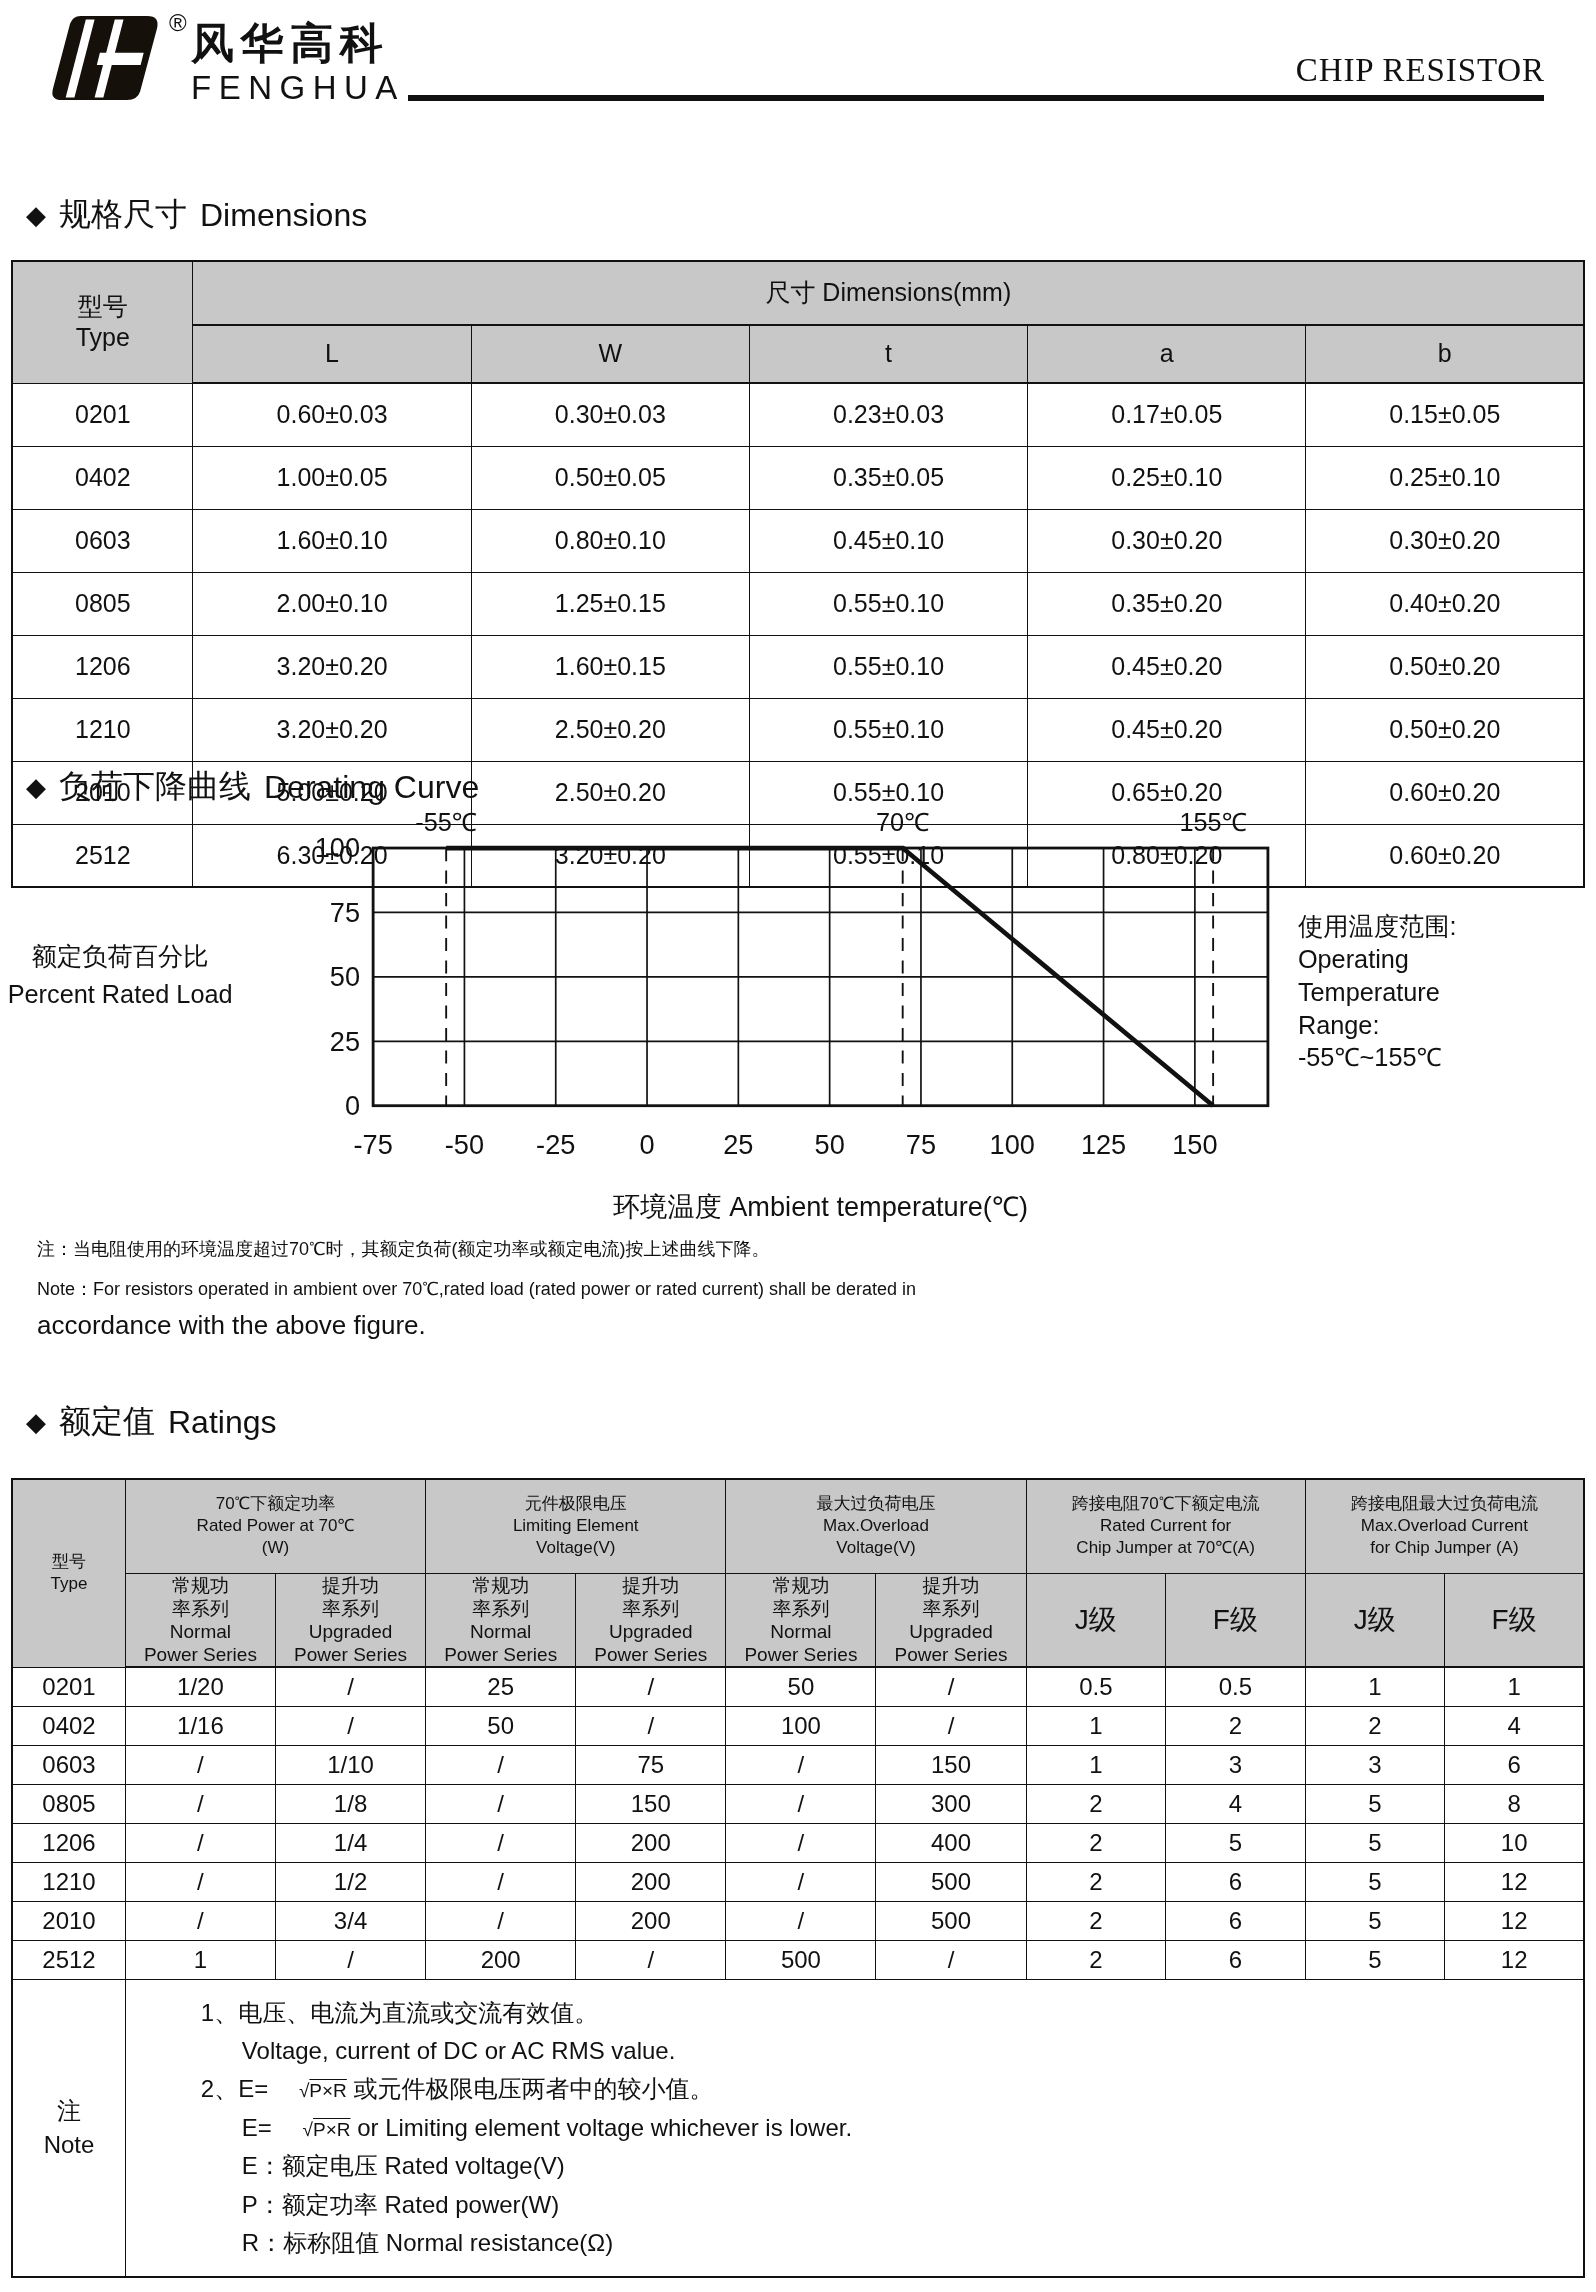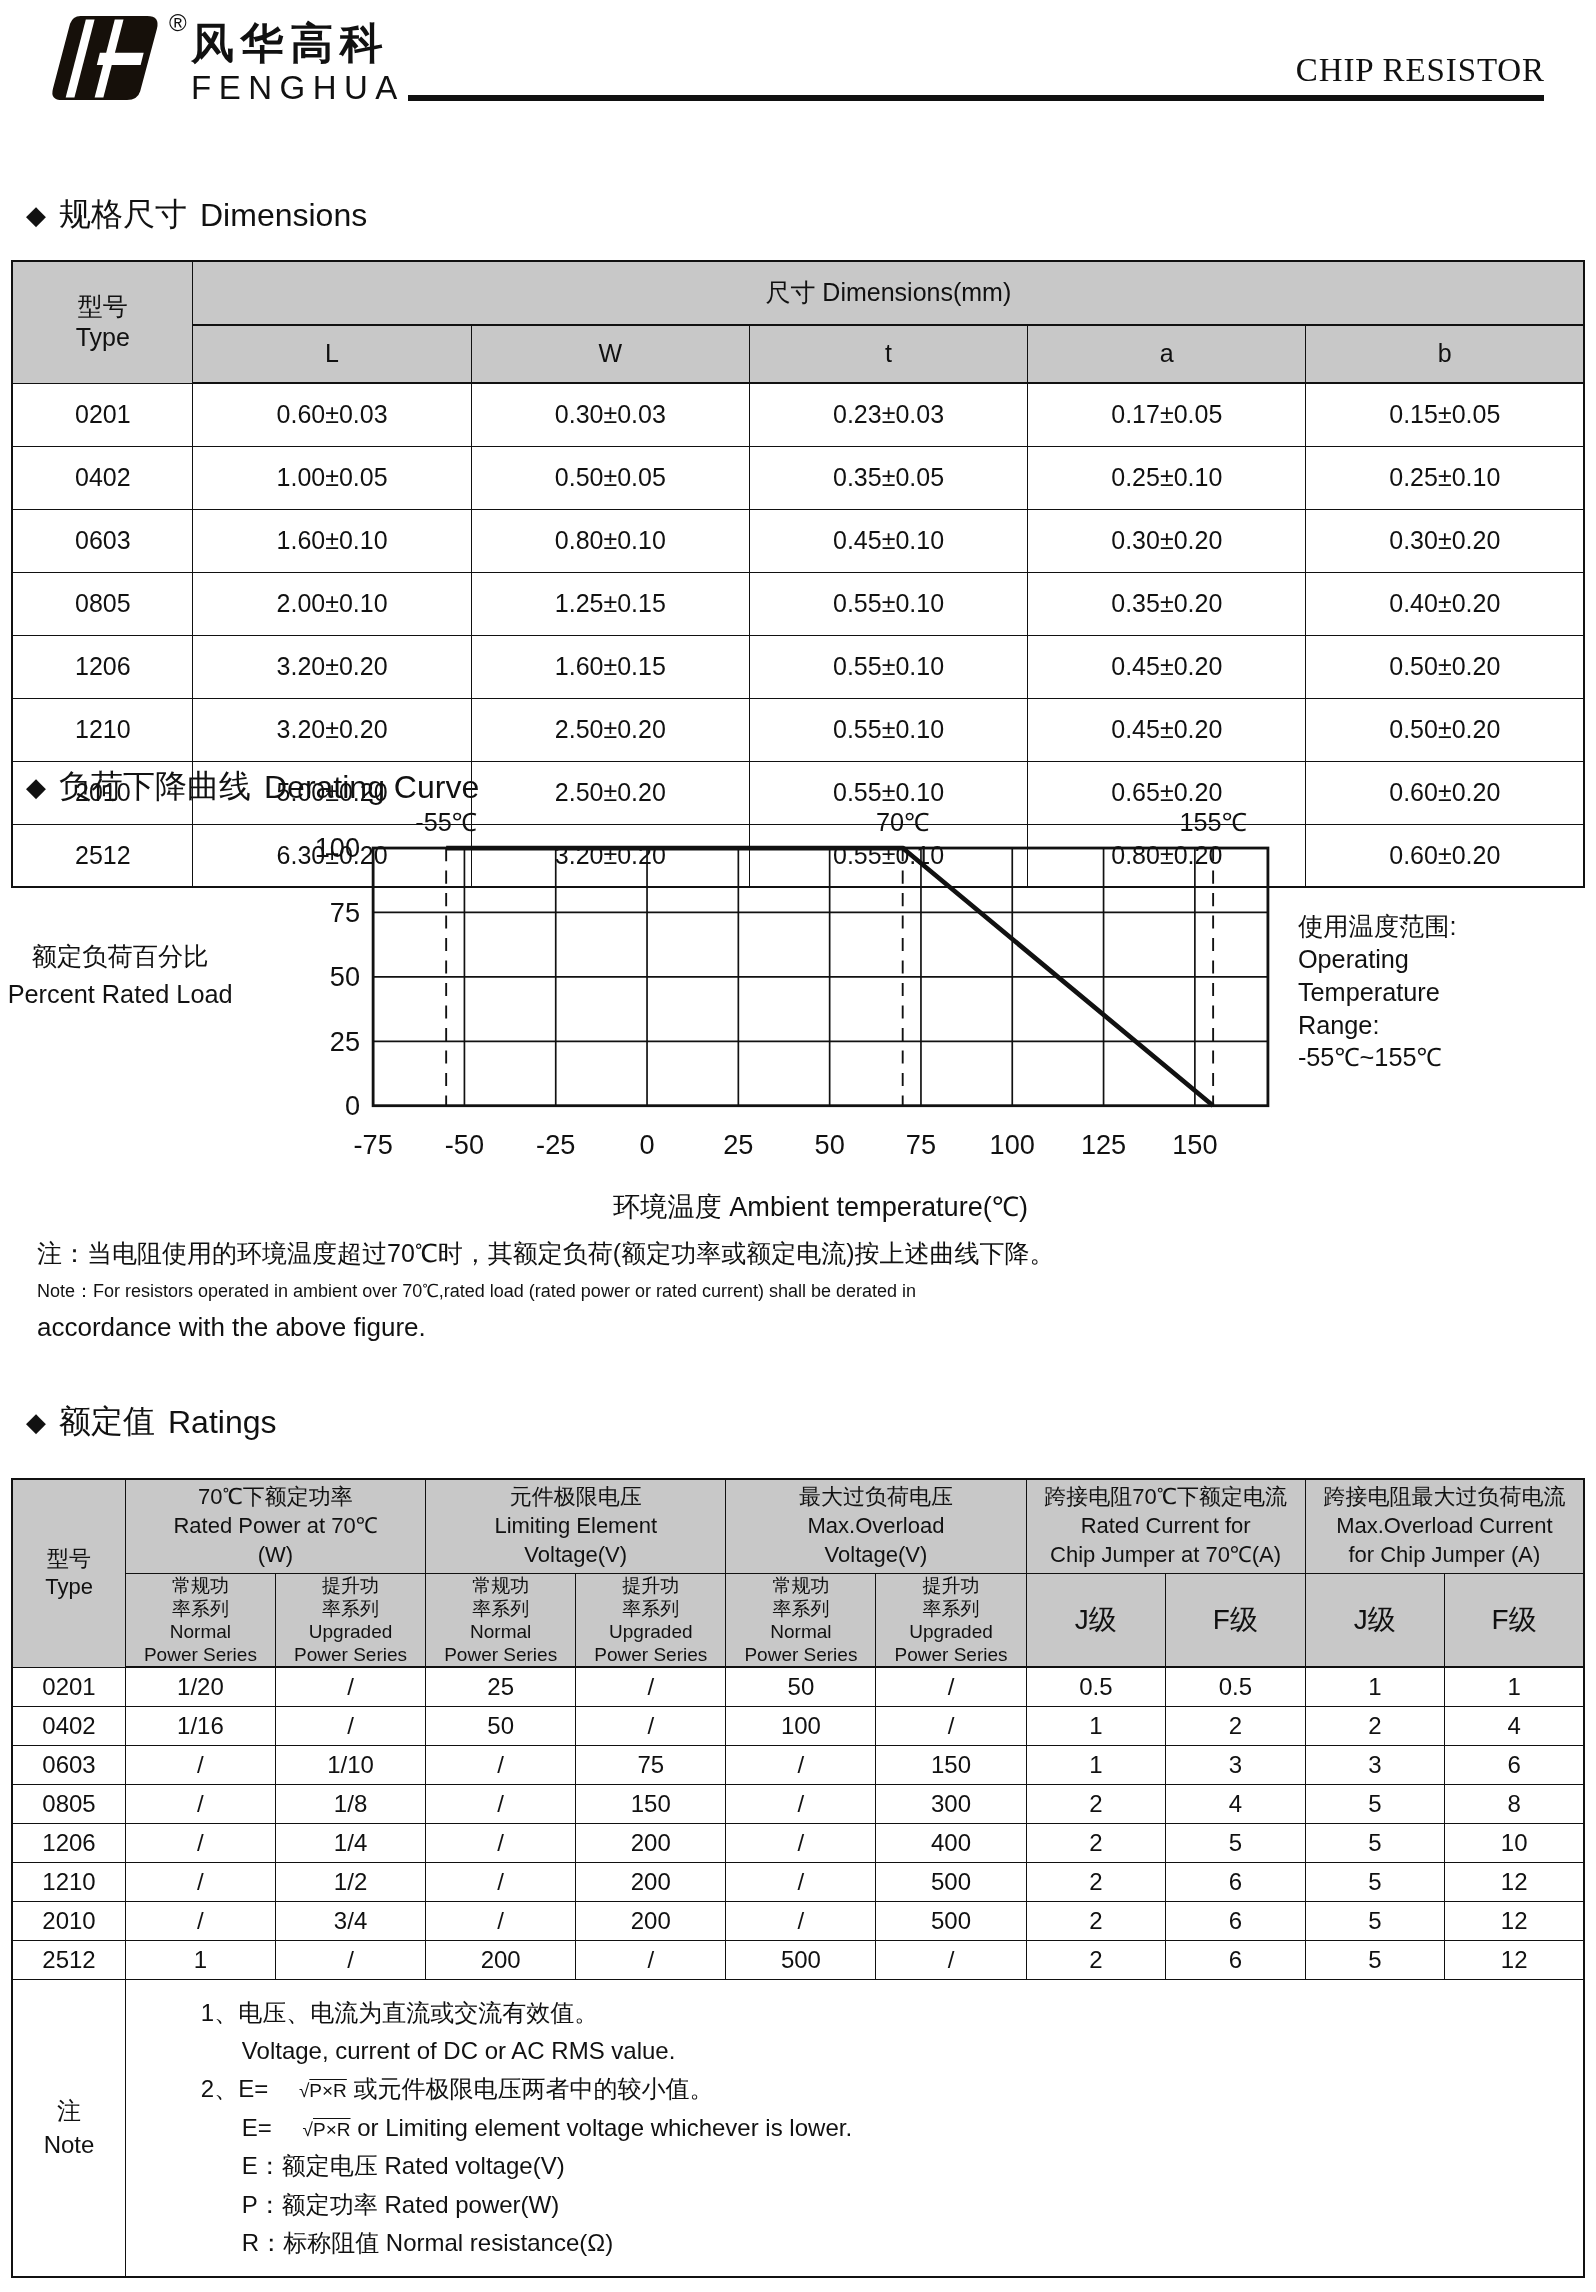--- a/index.html
+++ b/index.html
@@ -39,40 +39,40 @@
   .dim-table tr.h1 { height:64px; }
   .dim-table tr.h2 { height:58px; }
   .dim-table tr.h2 th { border-top:2.8px solid #111; border-bottom:2.8px solid #111; }
   .dim-table tbody tr { height:63px; }
   .dim-table tbody td { font-size:25px; }
 
   .rat-table { left:11.2px; top:1478px; width:1574px; border:2.8px solid #111; }
   .rat-table th, .rat-table td { border:1.9px solid #111; }
   .rat-table th { background:#c8c8c8; font-weight:normal; }
   .rat-table tr.g1 { height:94px; }
-  .rat-table tr.g1 th { font-size:22px; line-height:1.3; }
+  .rat-table tr.g1 th { font-size:17px; line-height:1.3; }
   .rat-table th.type-head { font-size:25px; line-height:1.3; }
   .rat-table tr.g2 { height:92px; }
   .rat-table tr.g2 th { font-size:19px; line-height:1.22; border-bottom:2.8px solid #111; }
   .rat-table tr.g2 th.jf { font-size:28px; }
   .rat-table tbody tr.data-row { height:39px; }
   .rat-table tbody td { font-size:24px; }
   .rat-table tr.note-row { height:298px; }
   .rat-table td.note-label { font-size:24px; line-height:1.4; }
   .rat-table td.note-body { text-align:left; padding:13px 15px 13px 75px; font-size:24px; line-height:1.6; }
   .note-line.indent { padding-left:41px; }
   .sqrt { font-size:19px;margin-left:24px; }
   .sqrt .ovl { text-decoration:overline; }
 
   
   #derating-chart { position:absolute; left:0; top:804px; }
   #derating-chart text { font-family:"Liberation Sans", sans-serif; fill:#111; }
 
   .derating-note { position:absolute; left:37px; top:1237px; width:1518px; }
-  .derating-note .nl1 { font-size:25px; margin-bottom:9px; }
+  .derating-note .nl1 { font-size:18px; margin-bottom:16px; }
   .derating-note .nl2 { font-size:18px; margin-bottom:9.4px; }
   .derating-note .nl3 { font-size:26px; }
 </style>
 </head>
 <body>
 
 <div class="page">
 
   <div class="brand">
     <svg class="logo-mark" width="114" height="94" viewBox="0 0 130 104">

